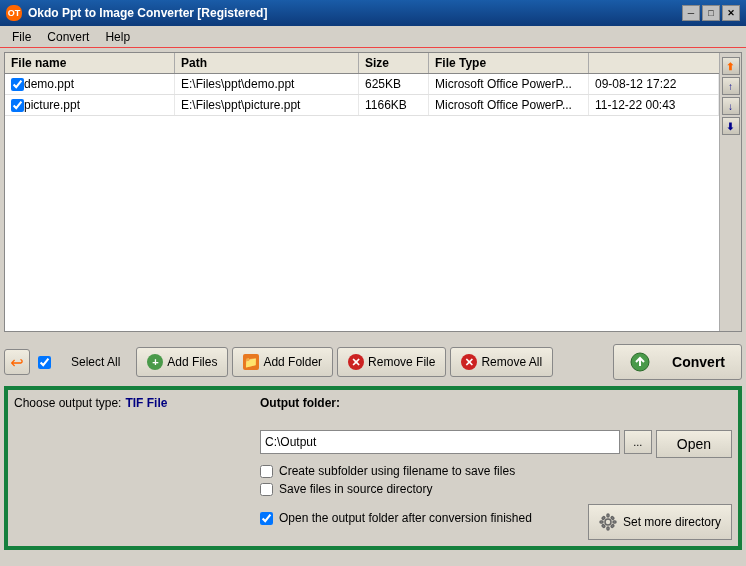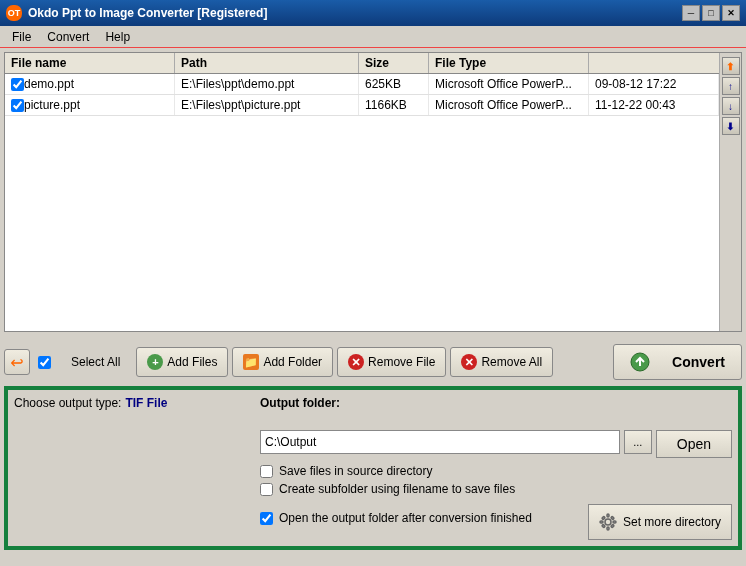--- a/index.html
+++ b/index.html
@@ -459,25 +459,25 @@
 
     <div class="output-folder-panel">
       <div class="folder-label">Output folder:</div>
       <div class="folder-row">
         <input class="folder-input" type="text" value="C:\Output" style="">
         <button class="folder-browse-btn">...</button>
         <button class="folder-open-btn">Open</button>
       </div>
       <div class="checkbox-row">
         <input type="checkbox" style="">
-        <label>Save files in source directory</label>
+        <label>Create subfolder using filename to save files</label>
       </div>
       <div class="checkbox-row">
         <input type="checkbox" style="">
-        <label>Create subfolder using filename to save files</label>
+        <label>Save files in source directory</label>
       </div>
       <div style="display:flex; align-items:center; justify-content:space-between;">
         <div class="checkbox-row">
           <input type="checkbox" checked="" style="">
           <label>Open the output folder after conversion finished</label>
         </div>
         <button class="set-params-btn">
           <svg width="18" height="18" viewBox="0 0 18 18">
             <circle cx="9" cy="9" r="3" fill="none" stroke="#666" stroke-width="1.5"></circle>
             <g stroke="#666" stroke-width="1.5" fill="#aaa">

